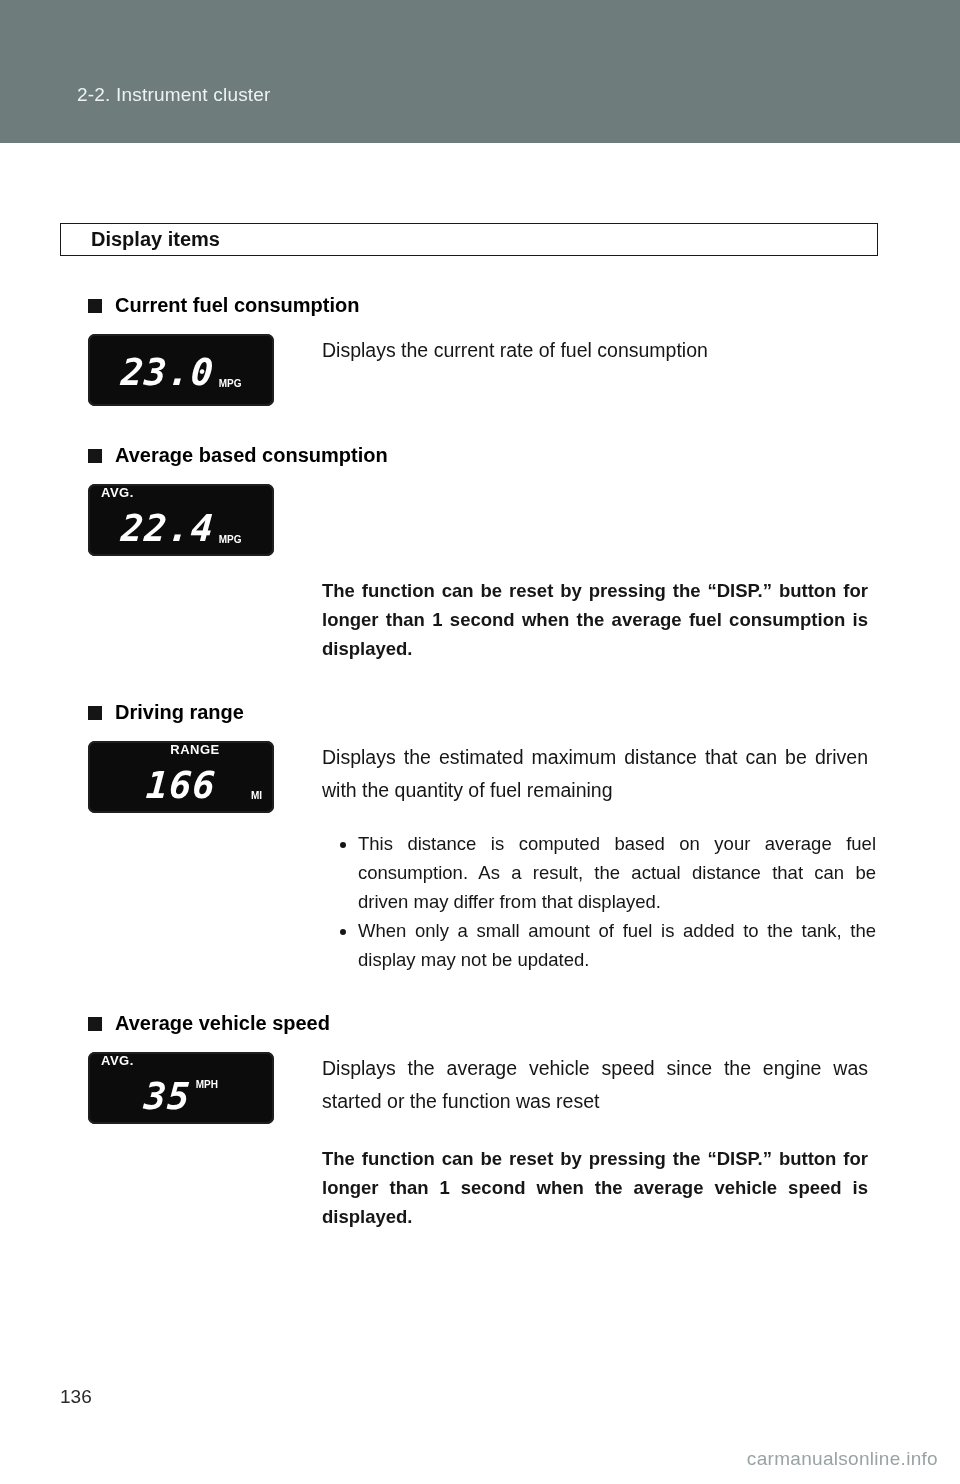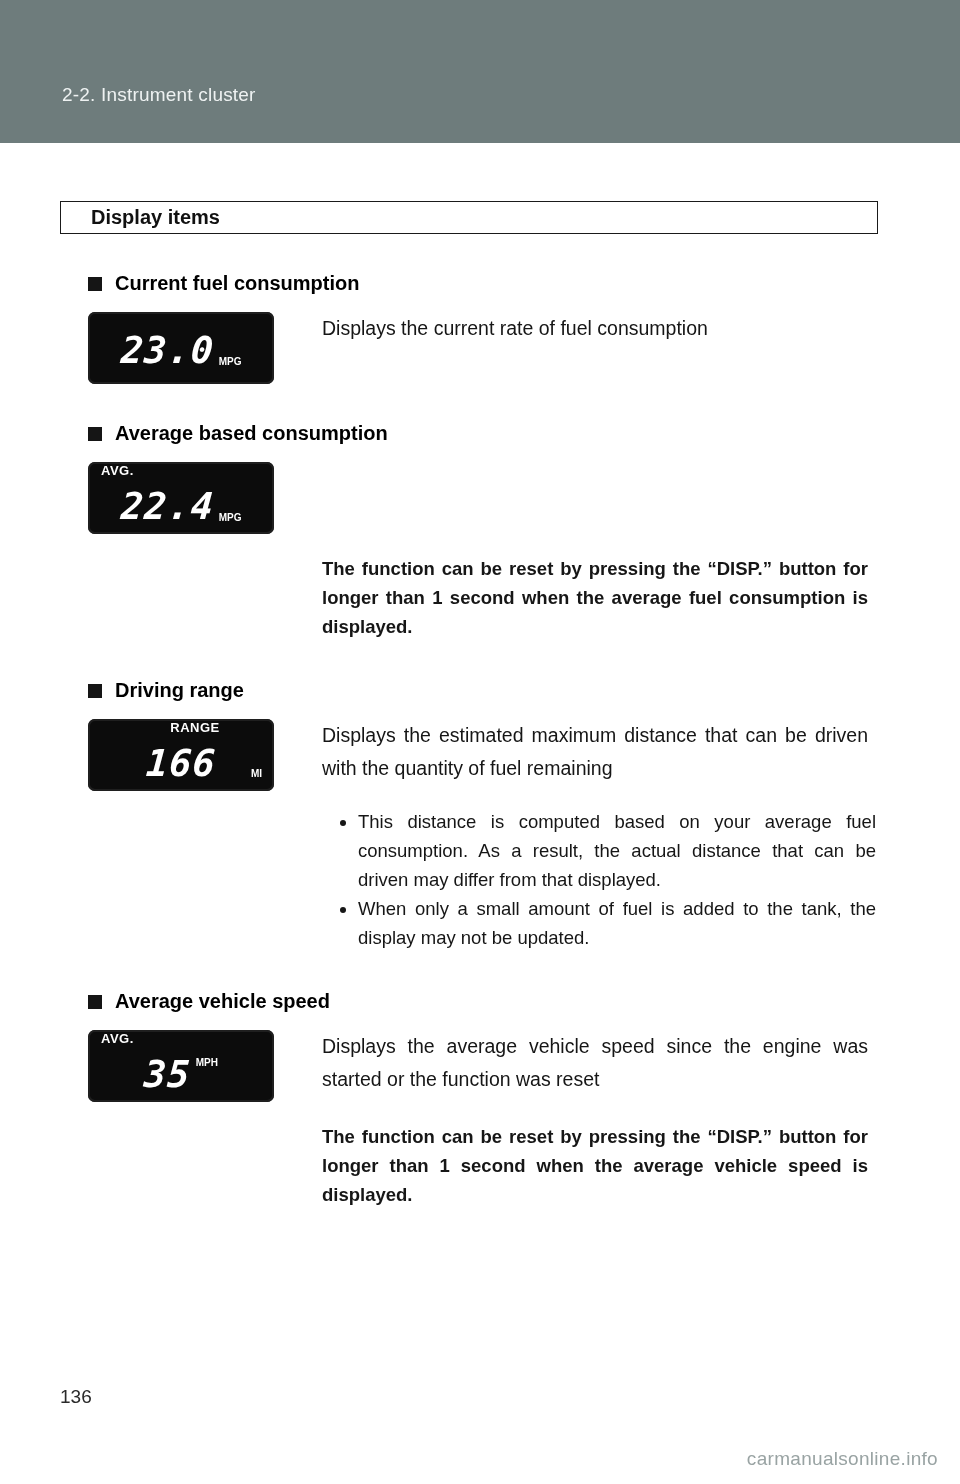--- a/index.html
+++ b/index.html
@@ -14,32 +14,32 @@
   }
 
   
   .top-band {
     width: 100%; height: 143px;
     background: #6e7c7c;
     position: relative;
   }
   .band-title {
     position: absolute;
-    left: 62px; top: 84px;
+    left: 77px; top: 84px;
     color: #eef2f2;
     font-size: 19px;
     letter-spacing: 0.2px;
   }
 
   
   .content { padding: 0 0 0 60px; width: 940px; }
 
   
   .display-items-box {
-    margin-top: 58px;
+    margin-top: 80px;
     width: 818px; height: 33px;
     border: 1px solid #1a1a1a;
     display: flex; align-items: flex-start;
     background: #ffffff;
   }
   .box-accent {
     width: 20px; background: #6e7c7c; flex-shrink: 0;
   }
   .box-title {
     font-size: 20px; font-weight: bold; color: #111;

